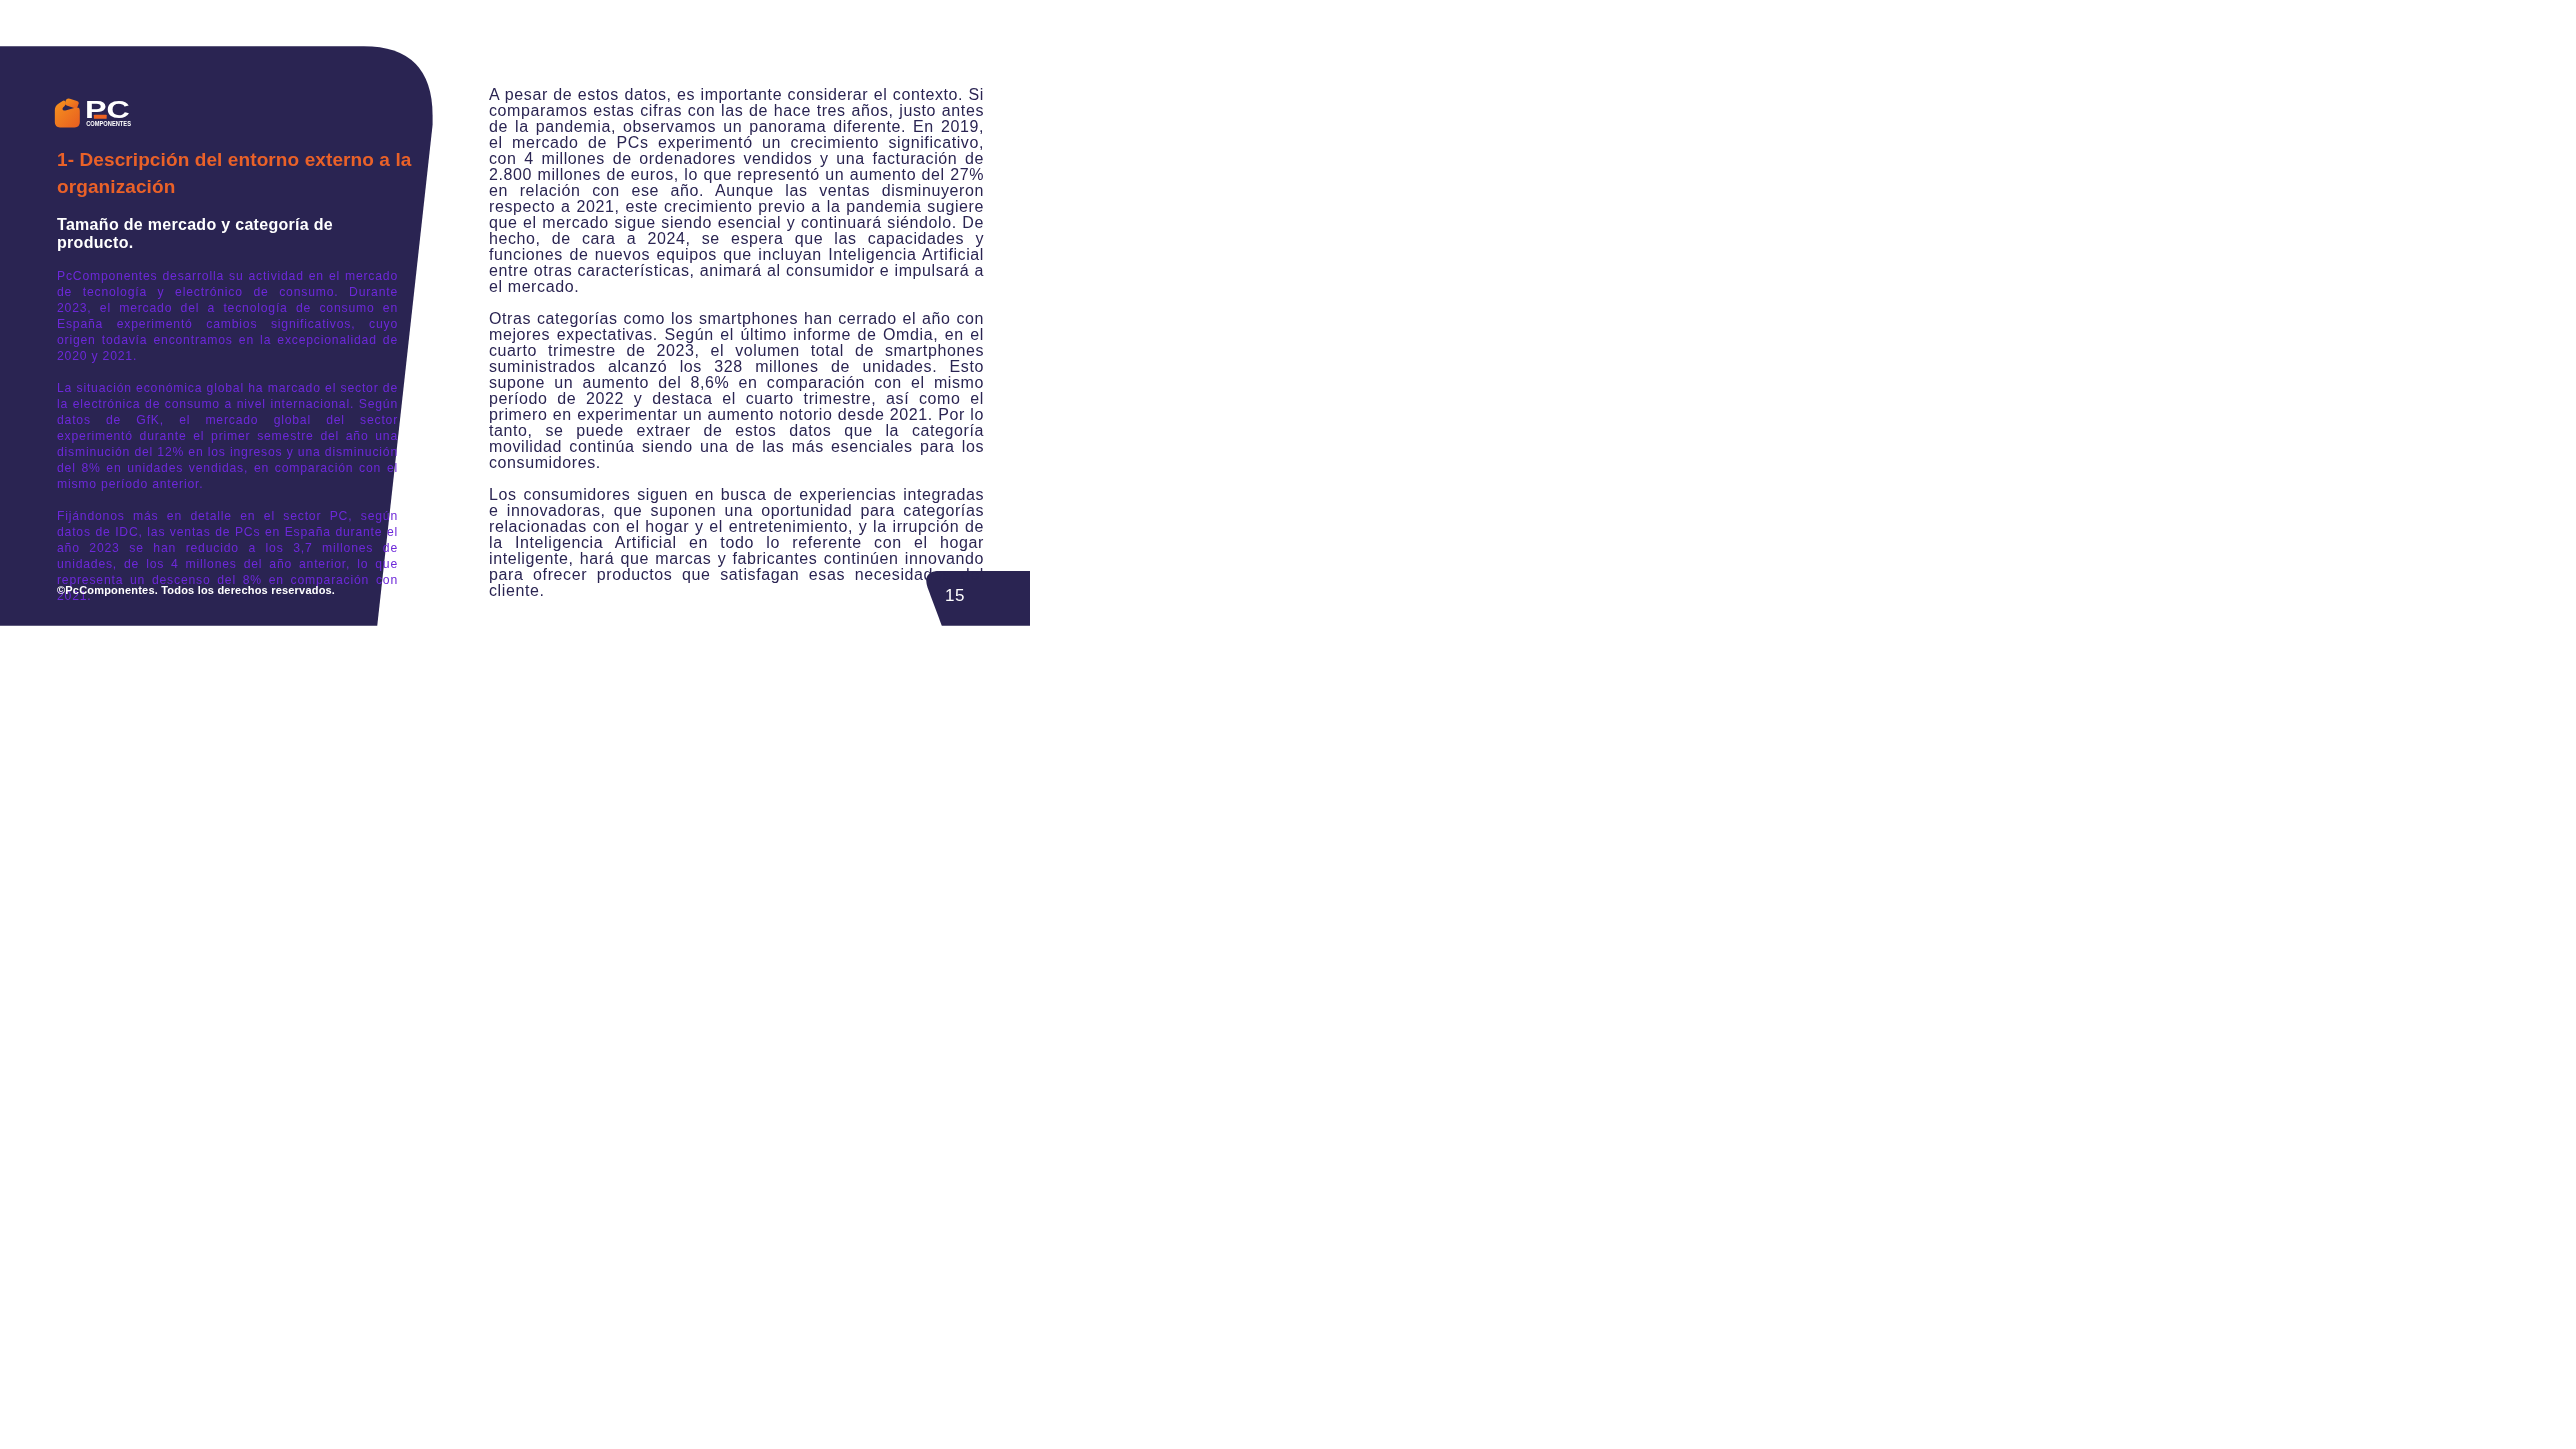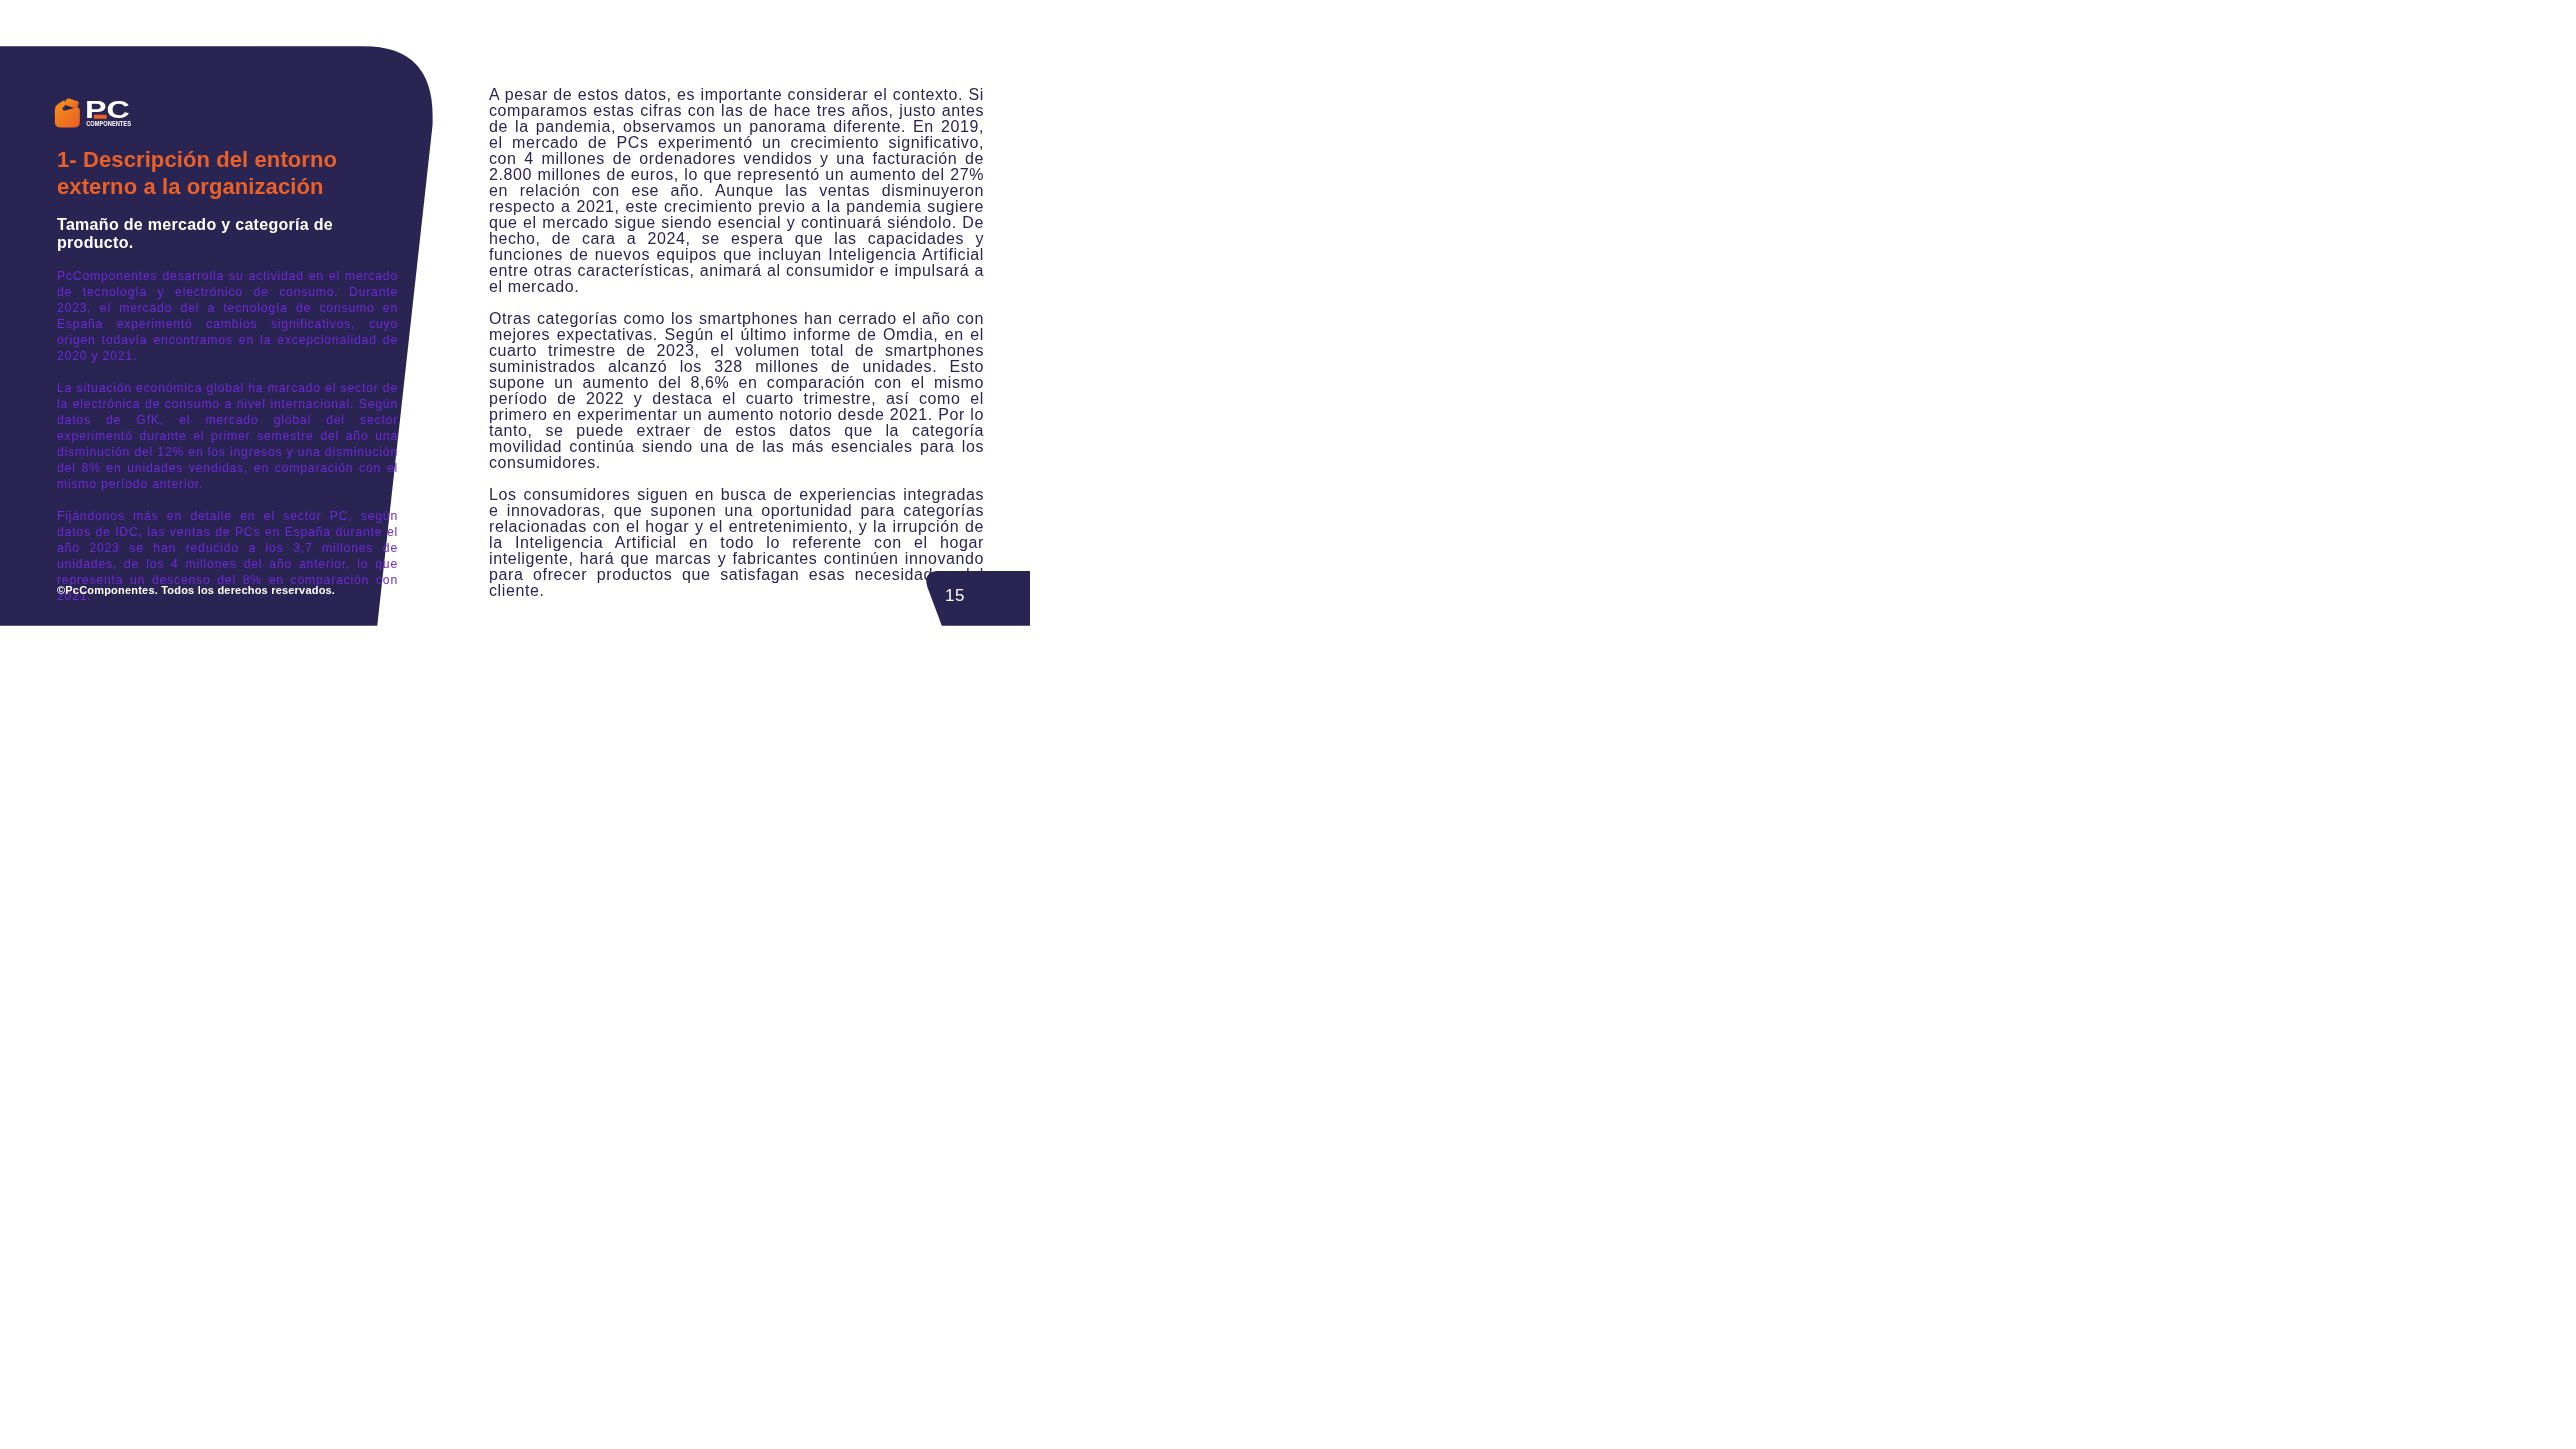--- a/index.html
+++ b/index.html
@@ -7,21 +7,21 @@
     position:relative;width:1030px;height:580px;overflow:hidden;
     background:#ffffff;
     font-family:"Liberation Sans",sans-serif;
     margin-top:46px;
   }
   .bg-svg{position:absolute;left:0;top:0;width:1030px;height:580px;}
   .logo-svg{position:absolute;left:54px;top:52px;width:122px;height:32px;}
 
   .left-content{position:absolute;left:57px;top:100px;width:361px;}
   .heading{
-    color:#ea6128;font-size:22px;line-height:27px;font-weight:bold;
+    color:#ea6128;font-size:19px;line-height:27px;font-weight:bold;
     letter-spacing:0.1px;margin:0 0 15.5px 0;width:361px;
   }
   .subtitle{
     color:#ffffff;font-size:16px;font-weight:bold;letter-spacing:0.3px;
     margin:0 0 16.7px 0;width:341px;
   }
   .left-paragraphs{width:341px;}
   .left-paragraphs p{
     color:#6d28d9;font-size:12.2px;line-height:16px;letter-spacing:0.8px;
     text-align:justify;margin:0 0 16px 0;

